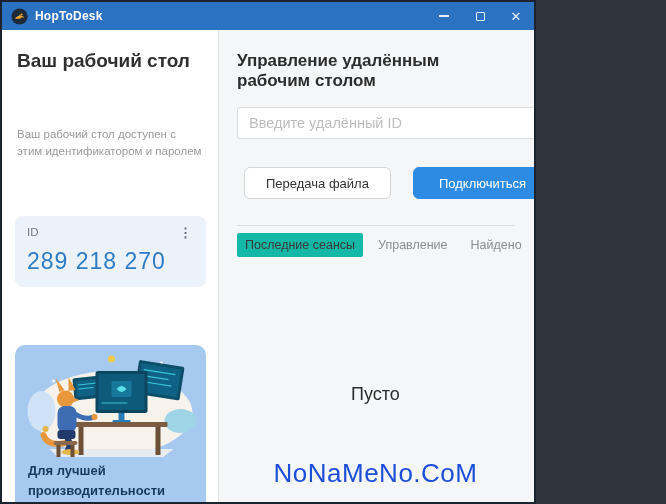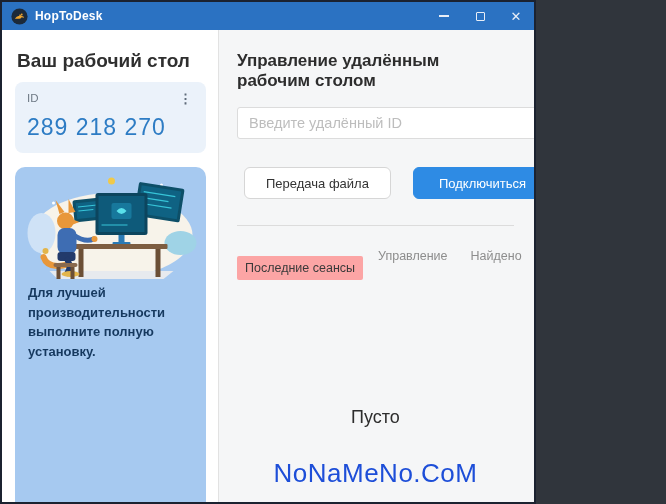--- a/index.html
+++ b/index.html
@@ -14,21 +14,21 @@
   .win-title { font-size:12px; font-weight:700; letter-spacing:.2px; }
   .controls { margin-left:auto; display:flex; height:100%; }
   .ctrl { width:36px; height:100%; display:flex; align-items:center; justify-content:center; cursor:default; }
   .min-glyph { width:10px; height:2px; background:#e8eef7; }
   .max-glyph { width:9px; height:9px; border:1.5px solid #e8eef7; border-radius:1px; }
   .close-glyph { font-size:13px; color:#e8eef7; line-height:1; }
 
   .app-body { flex:1; display:flex; min-height:0; }
 
   
-  .sidebar { width:217px; flex:0 0 auto; background:#ffffff; border-right:1px solid #e2e2e2; padding:18px 12px 0 13px; display:flex; flex-direction:column; }
+  .sidebar { width:217px; flex:0 0 auto; background:#ffffff; border-right:1px solid #e2e2e2; padding:18px 12px 0 13px; display:flex; flex-direction:column;gap:44px; }
   .sb-heading { font-size:19px; font-weight:700; color:#2f2f2f; margin:2px 2px 10px; }
   .sb-subtitle { font-size:11.5px; line-height:1.45; color:#9a9a9a; margin:0 2px 13px; }
 
   .card { background:#ebf2fa; border-radius:8px; padding:10px 12px 12px; margin-bottom:12px; }
   .card-top { display:flex; align-items:flex-start; justify-content:space-between; }
   .card-label { font-size:11.5px; color:#6f7a85; }
   .kebab { color:#5f6b7a; font-size:13px; font-weight:700; line-height:1; cursor:pointer; padding:0 2px; }
   .id-value { color:#2d7cc4; font-size:23px; letter-spacing:1px; margin-top:9px; cursor:text; }
 
   .pw-row { display:flex; align-items:center; margin-top:9px; }
@@ -50,21 +50,21 @@
   .remote-input { width:322px; height:32px; border:1px solid #dcdcdc; border-radius:3px; padding:0 11px; font-size:14.5px; color:#0f172a; background:#fff; outline:none; }
   .remote-input::placeholder { color:#bdbdbd; }
   .btn-row { width:322px; display:flex; justify-content:center; gap:22px; margin-top:28px; }
   .btn { height:32px; border-radius:6px; font-size:13px; font-family:"Liberation Sans",sans-serif; cursor:pointer; }
   .btn-ghost { background:#fff; border:1px solid #d6d6d6; color:#333; padding:0 21px; }
   .btn-primary { background:#2e8be4; border:1px solid #2e8be4; color:#fff; padding:0 25px; font-weight:400; }
   .divider { height:1px; background:#dcdcdc; margin-top:26px; }
 
   .tabbar { display:flex; align-items:center; padding:6px 0 5px; }
   .tab { font-size:12.5px; color:#8d8d8d; padding:5px 8px; margin-right:7px; cursor:pointer; border-radius:2px; white-space:nowrap; }
-  .tab.active { background:#fca5a5; color:#3a3a3a;margin-top:24px; }
+  .tab.active { background:#14b8a6; color:#3a3a3a; }
   .searchbox { margin-left:auto; width:103px; height:25px; background:#fff; border:1px solid #ececec; border-radius:5px; display:flex; align-items:center; padding:0 7px; gap:5px; }
   .searchbox input { border:none; outline:none; width:100%; font-size:11.5px; color:#444; background:transparent; font-family:"Liberation Sans",sans-serif; }
   .searchbox input::placeholder { color:#b5b5b5; }
 
   .content { flex:1; position:relative; }
   .empty-text { position:absolute; top:122px; left:0; right:0; text-align:center; font-size:18px; color:#2d2d2d; }
   .watermark { position:absolute; bottom:13px; left:0; right:0; text-align:center; font-size:26px; color:#1d4ed8; letter-spacing:.5px; }
 </style>
 </head>
 <body>
@@ -88,20 +88,21 @@
       <div class="ctrl">
           <span class="close-glyph">✕</span>
         </div>
     </div>
   </div>
 
   <div class="app-body">
 
     <aside class="sidebar">
       <div class="sb-heading">Ваш рабочий стол</div>
+      <p class="sb-subtitle">Ваш рабочий стол доступен с этим идентификатором и паролем</p>
 
       <div class="card">
         <div class="card-top">
           <span class="card-label">ID</span>
           <span class="kebab">⋮</span>
         </div>
         <div class="id-value">289 218 270</div>
       </div>
 
 

